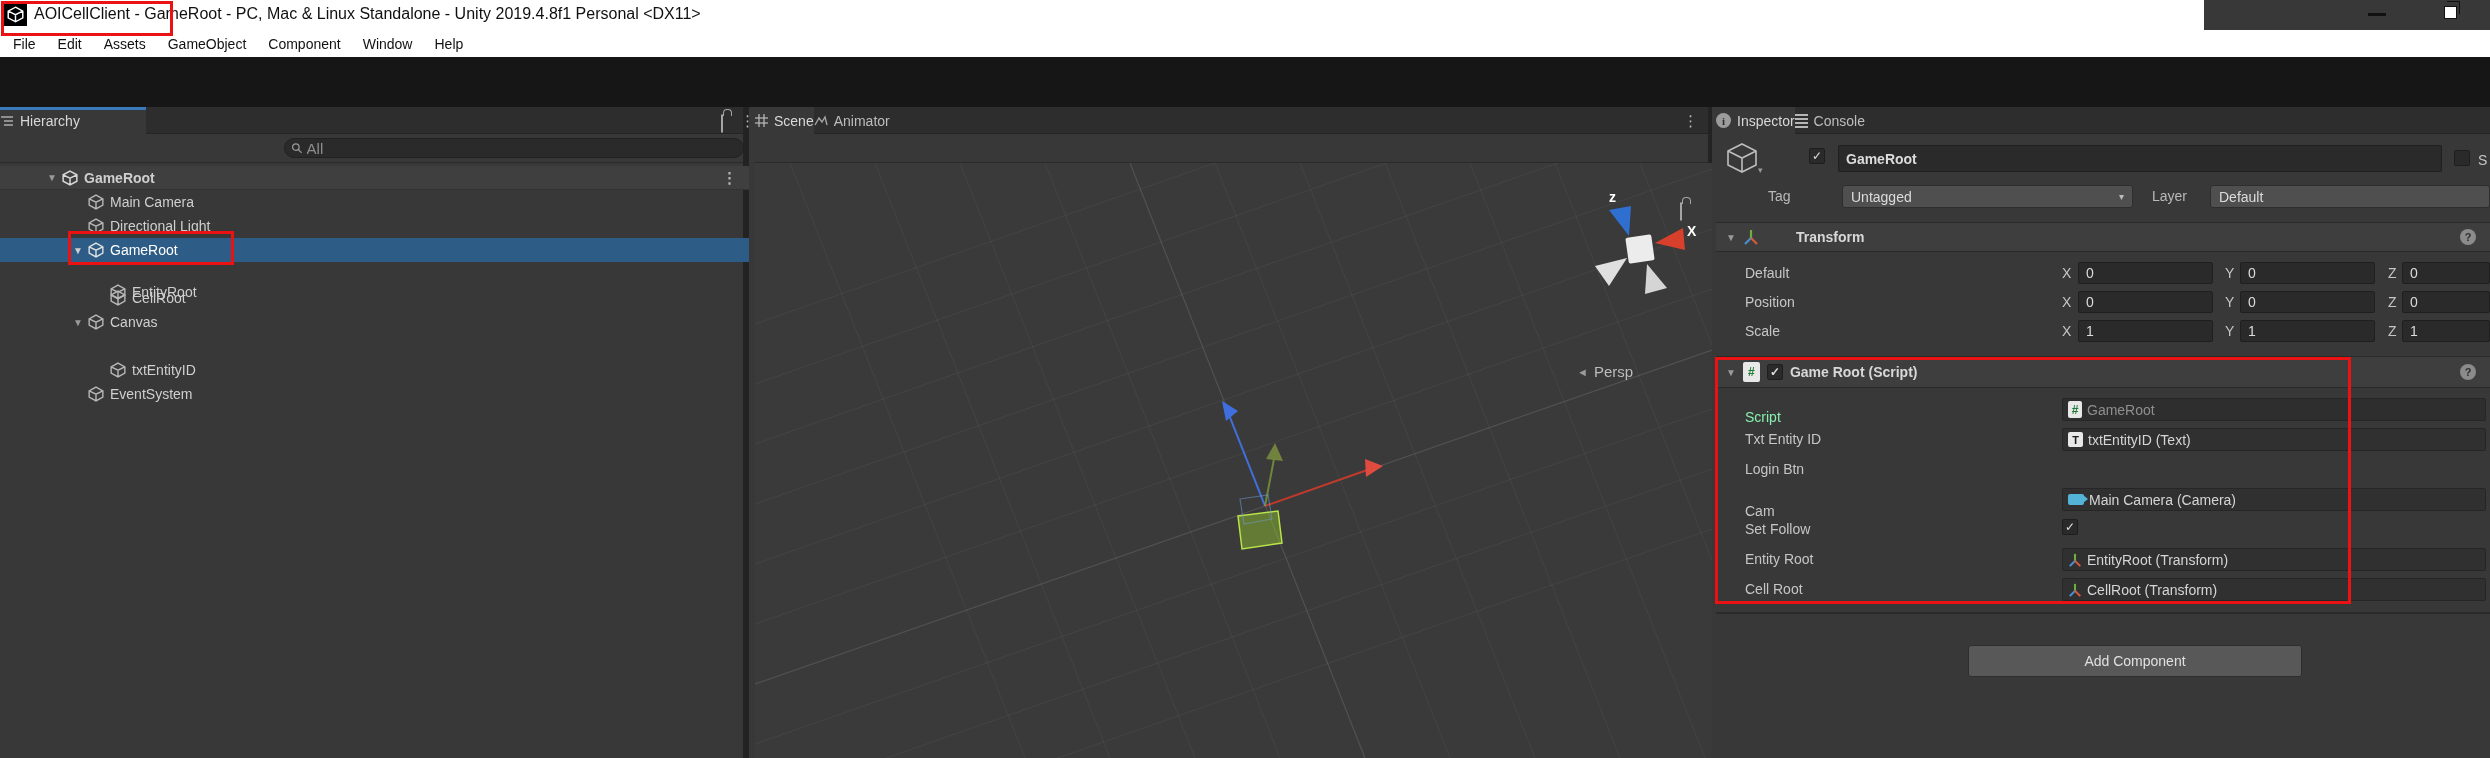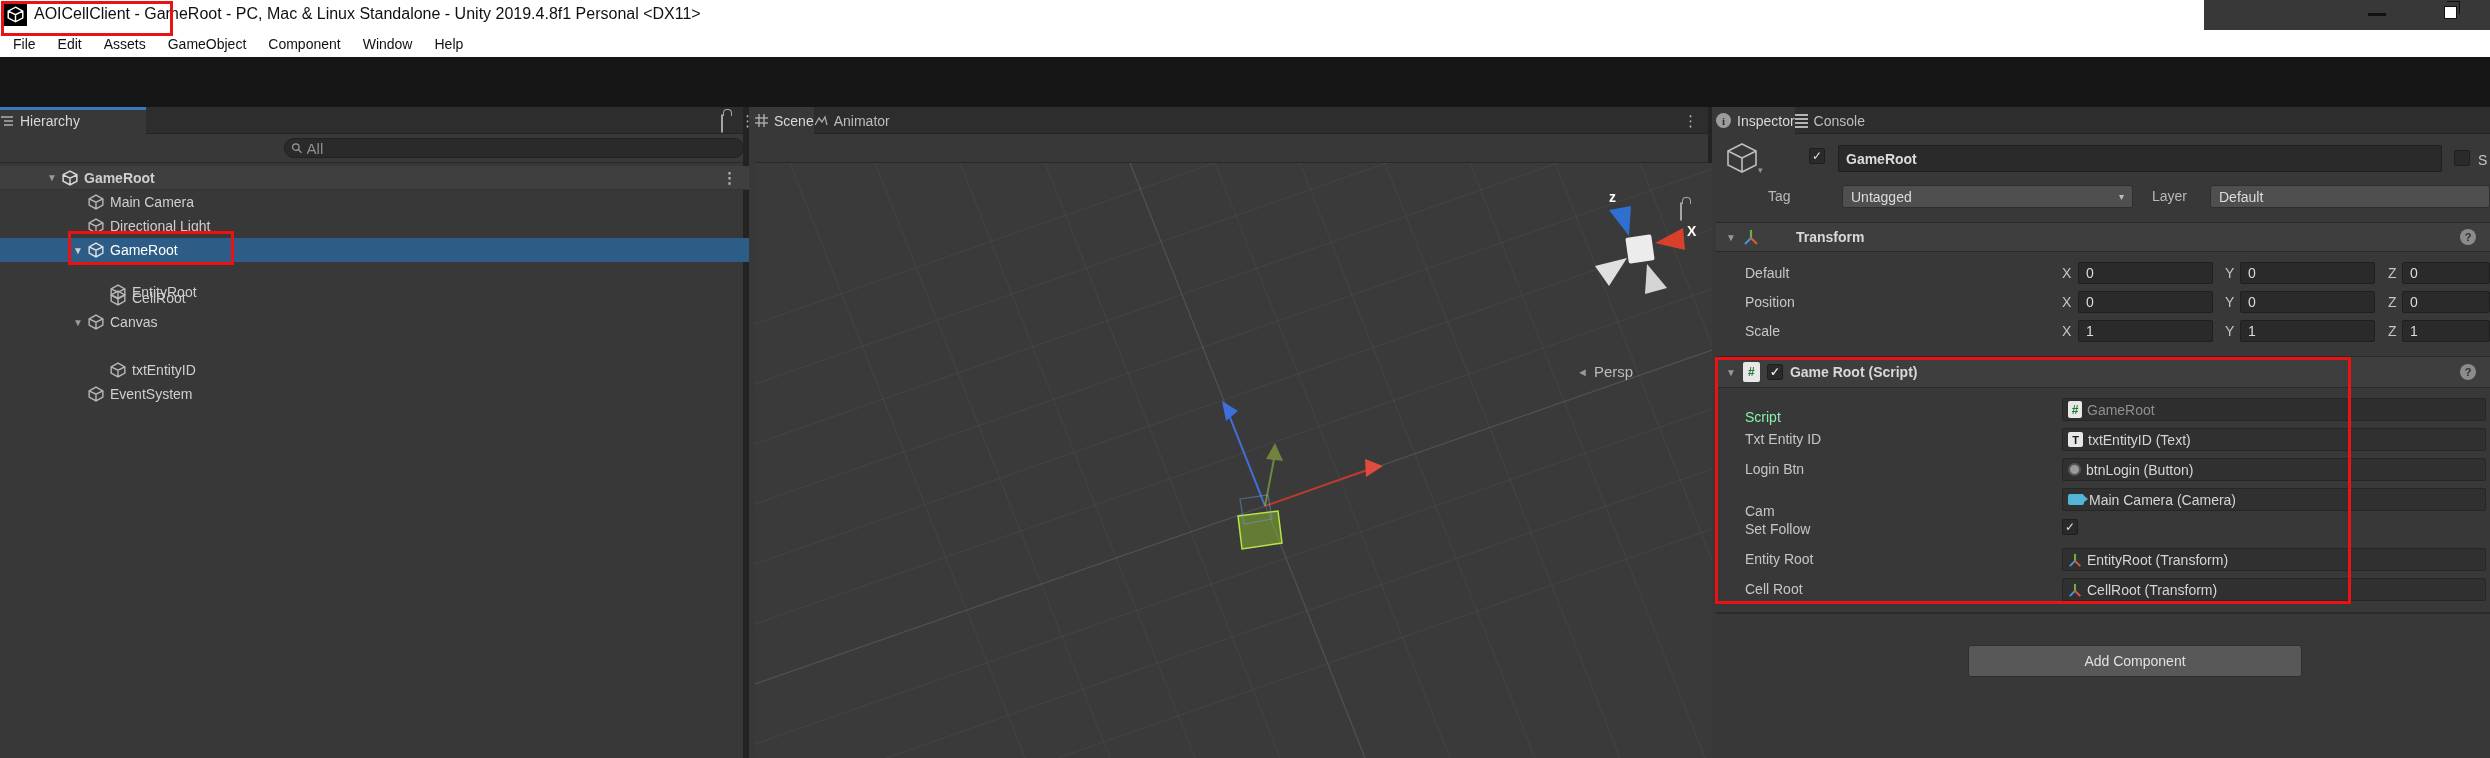--- a/index.html
+++ b/index.html
@@ -577,24 +577,20 @@
     <span>GameRoot</span>
   </div>
 
   <span class="insp-row-label" style="top:324px">Txt Entity ID</span>
   <div class="ofield" style="top:321px">
     <span class="text-ico">T</span>
     <span>txtEntityID (Text)</span>
   </div>
 
   <span class="insp-row-label" style="top:354px">Login Btn</span>
-  <div class="ofield" style="top:351px">
-    <span class="btn-ico"></span>
-    <span>btnLogin (Button)</span>
-  </div>
 
   <span class="insp-row-label" style="top:396px">Cam</span>
   <div class="ofield" style="top:381px">
     <span class="cam-ico"></span>
     <span>Main Camera (Camera)</span>
   </div>
 
   <span class="insp-row-label" style="top:414px">Set Follow</span>
   <span class="abs checkbox" style="left:346px; top:412px">✓</span>
 

